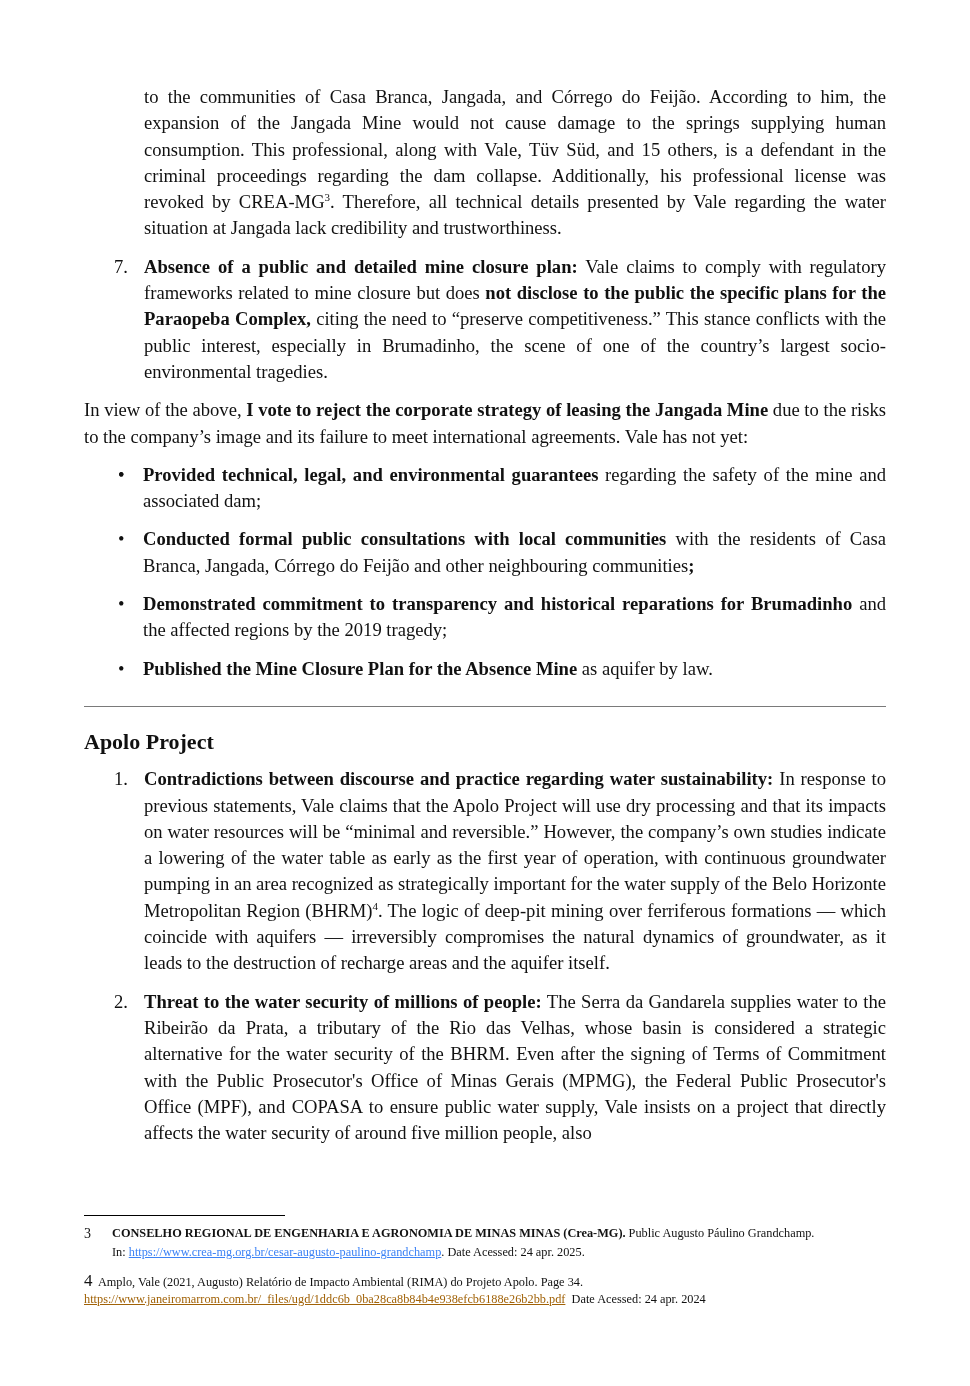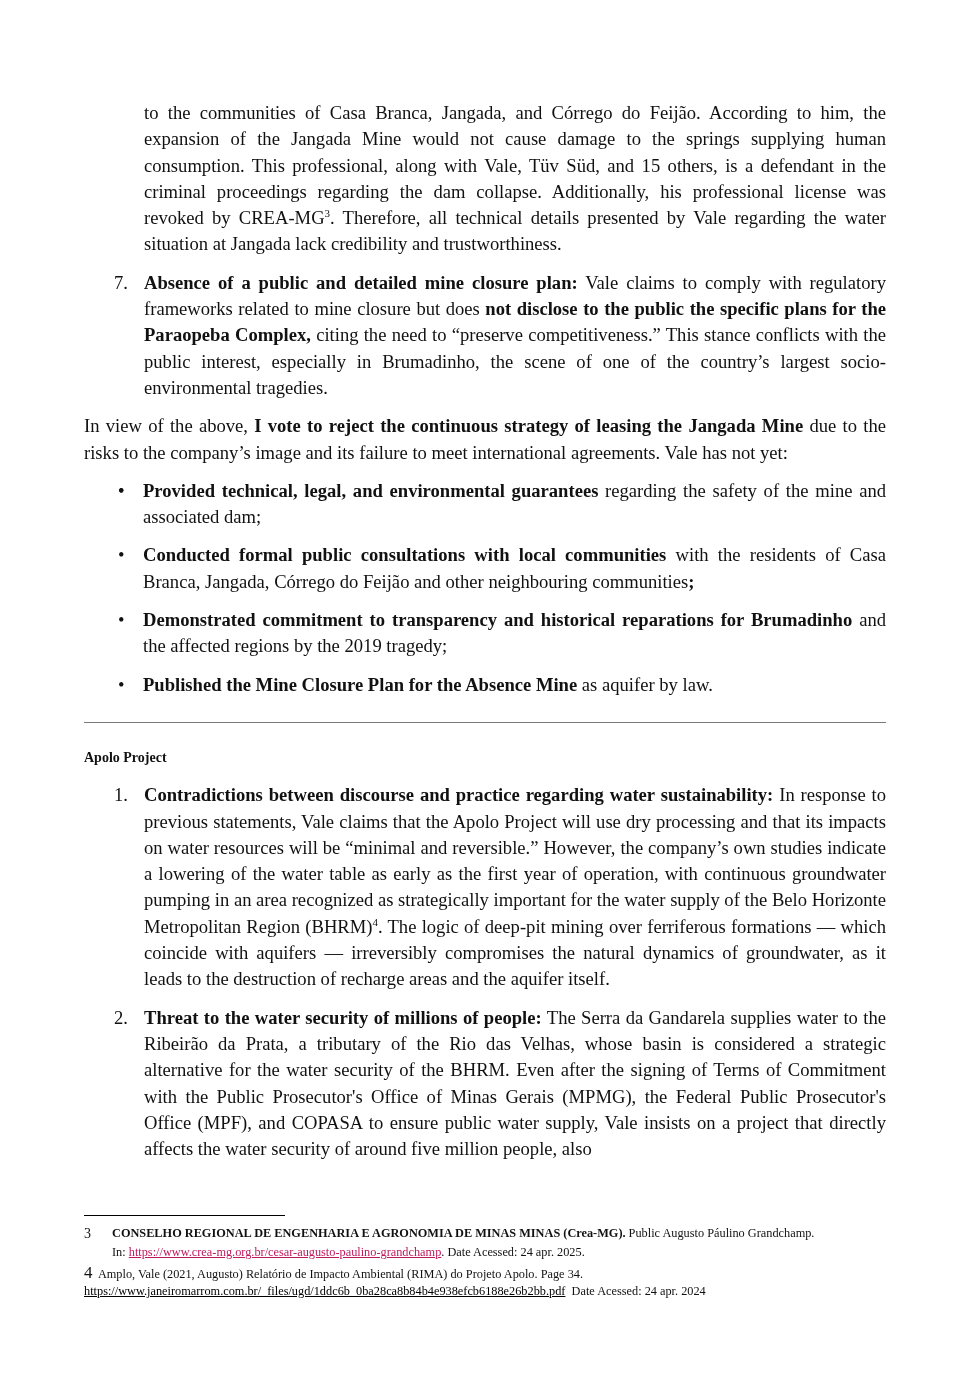--- a/index.html
+++ b/index.html
@@ -7,21 +7,21 @@
     width: 970px;
     height: 1386px;
     position: relative;
     overflow: hidden;
     font-family: "Liberation Serif", "DejaVu Serif", serif;
     color: #111111;
   }
   .page {
     position: absolute;
     left: 84px;
-    top: 100px;
+    top: 84px;
     width: 802px;
   }
   p, li { margin: 0; }
   .body-text {
     font-size: 18.6px;
     line-height: 26.3px;
     text-align: justify;
   }
   .indent-block {
     margin-left: 60px;
@@ -52,21 +52,21 @@
     position: absolute;
     left: -25px;
     top: 0;
   }
   .hr {
     height: 0;
     border-top: 1.3px solid #7a7a7a;
     margin: 0;
   }
   .section-title {
-    font-size: 14px;
+    font-size: 22px;
     line-height: 26.3px;
     font-weight: bold;
   }
   .fn-rule {
     position: absolute;
     left: 84px;
     top: 1215px;
     width: 201px;
     height: 0;
     border-top: 1.6px solid #000;
@@ -85,36 +85,36 @@
     padding-left: 28px;
   }
   .fn .fnum {
     position: absolute;
     left: 0;
     top: 0;
     font-size: 14px;
   }
   .fn4 { padding-left: 0; }
   .fn4 .fnum4 { font-size: 17px; margin-right: 3px; }
-  a.link { color: #000000; text-decoration: underline; }
-  a.link.dark { color: #be185d; }
+  a.link { color: #a16207; text-decoration: underline; }
+  a.link.dark { color: #3b82f6; }
 </style>
 </head>
 <body>
 
 <div class="page">
 
   <p class="body-text indent-block" style="margin-left:60px;"><span>to the communities of Casa Branca, Jangada, and Córrego do Feijão. According to him, the expansion of the Jangada Mine would not cause damage to the springs supplying human consumption. This professional, along with Vale, Tüv Süd, and 15 others, is a defendant in the criminal proceedings regarding the dam collapse. Additionally, his professional license was revoked by CREA-MG</span><sup>3</sup><span>. Therefore, all technical details presented by Vale regarding the water situation at Jangada lack credibility and trustworthiness.</span></p>
 
   <div class="num-item" style="margin-top:12px;">
     <span class="num">7.</span>
     <b>Absence of a public and detailed mine closure plan:</b><span> Vale claims to comply with regulatory frameworks related to mine closure but does </span><b>not disclose to the public the specific plans for the Paraopeba Complex,</b><span> citing the need to “preserve competitiveness.” This stance conflicts with the public interest, especially in Brumadinho, the scene of one of the country’s largest socio-environmental tragedies.</span>
   </div>
 
-  <p class="body-text" style="margin-top:12px;"><span>In view of the above, </span><b>I vote to reject the continuous strategy of leasing the Jangada Mine</b><span> due to the risks to the company’s image and its failure to meet international agreements. Vale has not yet:</span></p>
+  <p class="body-text" style="margin-top:12px;"><span>In view of the above, </span><b>I vote to reject the corporate strategy of leasing the Jangada Mine</b><span> due to the risks to the company’s image and its failure to meet international agreements. Vale has not yet:</span></p>
 
   <div class="bullet-item" style="margin-top:12px;">
     <span class="dot">•</span>
     <span></span>
   </div>
   <div class="bullet-item" style="margin-top:12px;">
     <span class="dot">•</span>
     <b>Provided technical, legal, and environmental guarantees</b><span> regarding the safety of the mine and associated dam;</span>
   </div>
   <div class="bullet-item" style="margin-top:12px;">
@@ -146,17 +146,17 @@
 </div>
 
 <div class="fn-rule"></div>
 
 <div class="footnotes">
   <div class="fn">
     <span class="fnum">3</span>
     <div><b>CONSELHO REGIONAL DE ENGENHARIA E AGRONOMIA DE MINAS MINAS (Crea-MG).</b><span> Public Augusto Páulino Grandchamp.</span></div>
     <div><span>In: </span><a class="link dark">https://www.crea-mg.org.br/cesar-augusto-paulino-grandchamp</a><span>. Date Acessed: 24 apr. 2025.</span></div>
   </div>
-  <div class="fn fn4" style="margin-top:1px;">
+  <div class="fn fn4" style="margin-top:9px;">
     <div><span class="fnum4">4</span> <span>Amplo, Vale (2021, Augusto)  Relatório de Impacto Ambiental (RIMA) do Projeto Apolo. Page 34.</span></div>
     <div style="margin-top:-2px;"><a class="link">https://www.janeiromarrom.com.br/_files/ugd/1ddc6b_0ba28ca8b84b4e938efcb6188e26b2bb.pdf</a><span style="white-space:pre;">  Date Acessed: 24 apr. 2024</span></div>
   </div>
 </div>
 
 </body></html>

